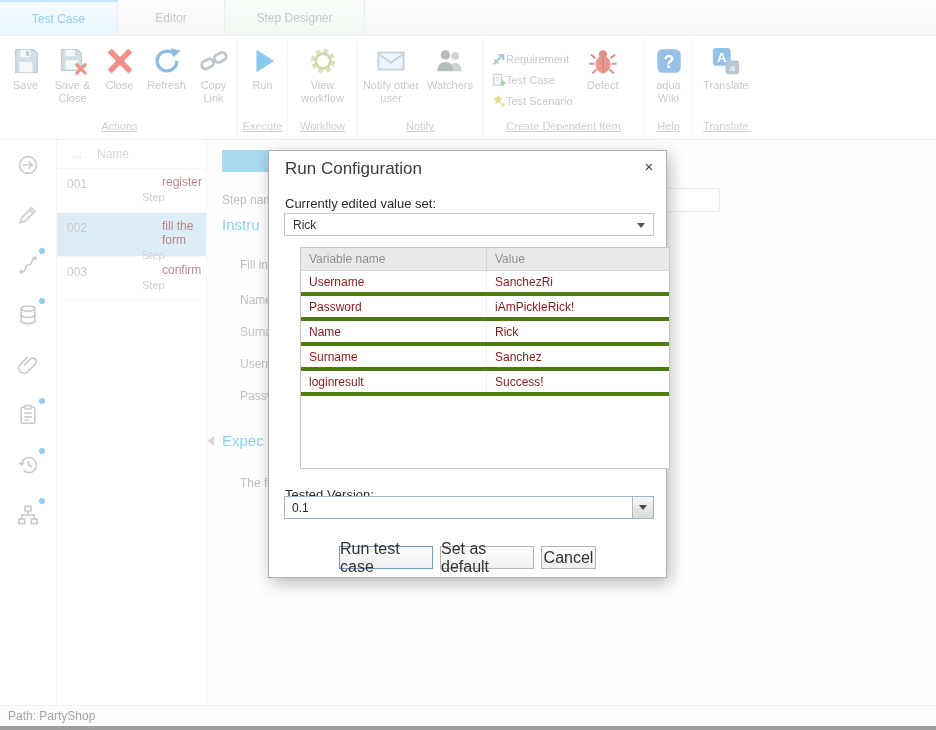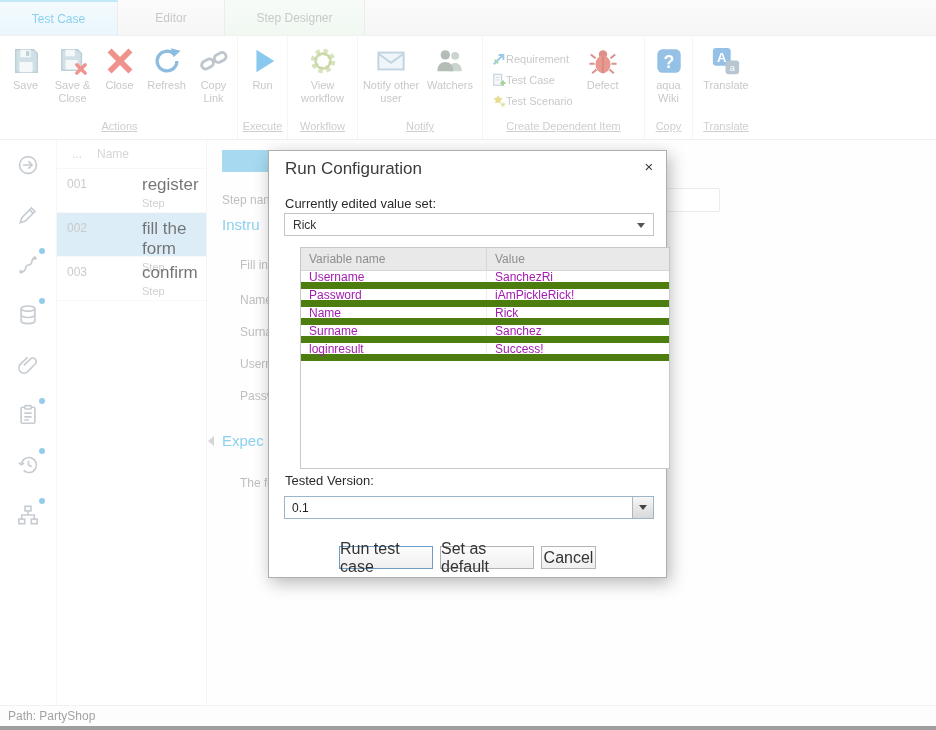--- a/index.html
+++ b/index.html
@@ -37,21 +37,21 @@
 
   
   .steps{position:absolute;left:57px;top:140px;width:150px;height:565px;background:#fff;
          border-right:1px solid #ececec;box-sizing:border-box;font-size:12px;}
   .steps-header{height:28px;display:flex;align-items:center;color:#b3b3b3;border-bottom:1px solid #f0f0f0;}
   .col-num{width:40px;text-align:center;flex:none;}
   .col-name{flex:1;}
   .step-row{height:44px;display:flex;border-bottom:1px solid #f3f3f3;box-sizing:border-box;gap:45px;}
   .step-row .col-num{padding-top:8px;color:#9e9e9e;}
   .step-main{flex:1;padding-top:6px;}
-  .step-title{color:#000000;font-size:17px;}
+  .step-title{color:#7f1d1d;font-size:12px;margin-left:20px;}
   .step-type{color:#a8a8a8;font-size:11px;margin-top:2px;}
   .step-row.selected{background:#bfdff2;}
 
   
   .main{position:absolute;left:207px;top:140px;width:729px;height:565px;background:#fdfdfd;}
   .content-titlebar{position:absolute;left:15px;top:10px;width:300px;height:22px;background:#5fbce6;}
   .stepname-input{position:absolute;left:103px;top:48px;width:410px;height:24px;background:#fff;
                   border:1px solid #dcdcdc;border-radius:2px;box-sizing:border-box;}
   .frag{position:absolute;font-size:12px;color:#8a8a8a;white-space:nowrap;}
   .frag.h{font-size:15px;color:#29abe2;}
@@ -78,21 +78,21 @@
   .dlg-select{position:absolute;left:15px;top:62px;width:370px;height:23px;border:1px solid #c4c4c4;
               box-sizing:border-box;background:#fff;display:flex;align-items:center;padding-left:8px;color:#333;}
   .chev{width:0;height:0;border-left:4px solid transparent;border-right:4px solid transparent;border-top:5px solid #555;}
   .dlg-select .chev{position:absolute;right:8px;top:9px;}
   .dlg-table{position:absolute;left:15px;top:96px;width:370px;height:222px;border:1px solid #c8c8c8;
              box-sizing:border-box;background:#fff;overflow:hidden;margin-left:16px;}
   .tbl-header{display:flex;height:23px;background:#e9e9e9;border-bottom:1px solid #d6d6d6;color:#8f8f8f;box-sizing:border-box;}
   .tbl-header .c1,.tbl-row .c1{width:186px;flex:none;display:flex;align-items:center;padding-left:8px;box-sizing:border-box;}
   .tbl-header .c2,.tbl-row .c2{flex:1;display:flex;align-items:center;padding-left:8px;box-sizing:border-box;}
   .tbl-header .c1{border-right:1px solid #d6d6d6;}
-  .tbl-row{display:flex;height:18px;border-bottom:7px solid #4d7c0f;color:#a21caf;box-sizing:border-box;}
+  .tbl-row{display:flex;height:25px;border-bottom:4px solid #4d7c0f;color:#7f1d1d;box-sizing:border-box;}
   .tbl-row .c1{border-right:1px solid #ededed;}
   .dlg-combo{position:absolute;left:15px;top:345px;width:370px;height:23px;border:1px solid #9cb5c8;
              box-sizing:border-box;background:#fff;display:flex;align-items:stretch;}
   .combo-text{flex:1;display:flex;align-items:center;padding-left:7px;color:#222;}
   .combo-btn{width:20px;background:linear-gradient(#f7f7f7,#d9d9d9);border-left:1px solid #aab8c2;
              display:flex;align-items:center;justify-content:center;}
   .combo-btn .chev{border-top-color:#444;}
   .dlg-buttons{position:absolute;left:0;top:395px;width:100%;display:flex;justify-content:center;gap:7px;}
   .dbtn{height:23px;background:linear-gradient(#fdfdfd,#efefef);border:1px solid #b4b4b4;color:#333;
         display:flex;align-items:center;justify-content:center;font-size:16px;box-sizing:border-box;}
@@ -277,21 +277,21 @@
         <div class="rbtn" style="width:42px">
           <span class="ric">
             <svg viewBox="0 0 32 32">
                 <rect x="3.5" y="3.5" width="25" height="25" rx="5.5" fill="#3f8fd2"></rect>
                 <text x="16" y="23.5" font-size="19" font-family="Liberation Sans, sans-serif" font-weight="bold" fill="#ffffff" text-anchor="middle">?</text>
               </svg>
           </span>
           <span>aqua Wiki</span>
         </div>
       </div>
-      <div class="rlabel">Copy</div>
+      <div class="rlabel">Help</div>
     </div>
 
     <div class="rgroup" style="width:66px;border-right:none">
       <div class="rbody">
         <div class="rbtn" style="width:60px">
           <span class="ric">
             <svg viewBox="0 0 32 32">
                 <rect x="2" y="2" width="19" height="19" rx="3.5" fill="#3f8fd2"></rect>
                 <text x="11.5" y="17" font-size="14" font-family="Liberation Sans, sans-serif" font-weight="bold" fill="#ffffff" text-anchor="middle">A</text>
                 <rect x="15.5" y="15.5" width="14.5" height="14.5" rx="3" fill="#7e97ab"></rect>
@@ -445,21 +445,21 @@
       <div class="tbl-row">
         <span class="c1">Surname</span>
         <span class="c2">Sanchez</span>
       </div>
       <div class="tbl-row">
         <span class="c1">loginresult</span>
         <span class="c2">Success!</span>
       </div>
     </div>
 
-    <div class="dlg-label" style="top:322px">Tested Version:</div>
+    <div class="dlg-label" style="top:336px">Tested Version:</div>
     <div class="dlg-combo">
       <span class="combo-text">0.1</span>
       <span class="combo-btn">
         <span class="chev"></span>
       </span>
     </div>
 
     <div class="dlg-buttons">
       <div class="dbtn primary" style="width:94px">Run test case</div>
       <div class="dbtn" style="width:94px">Set as default</div>

